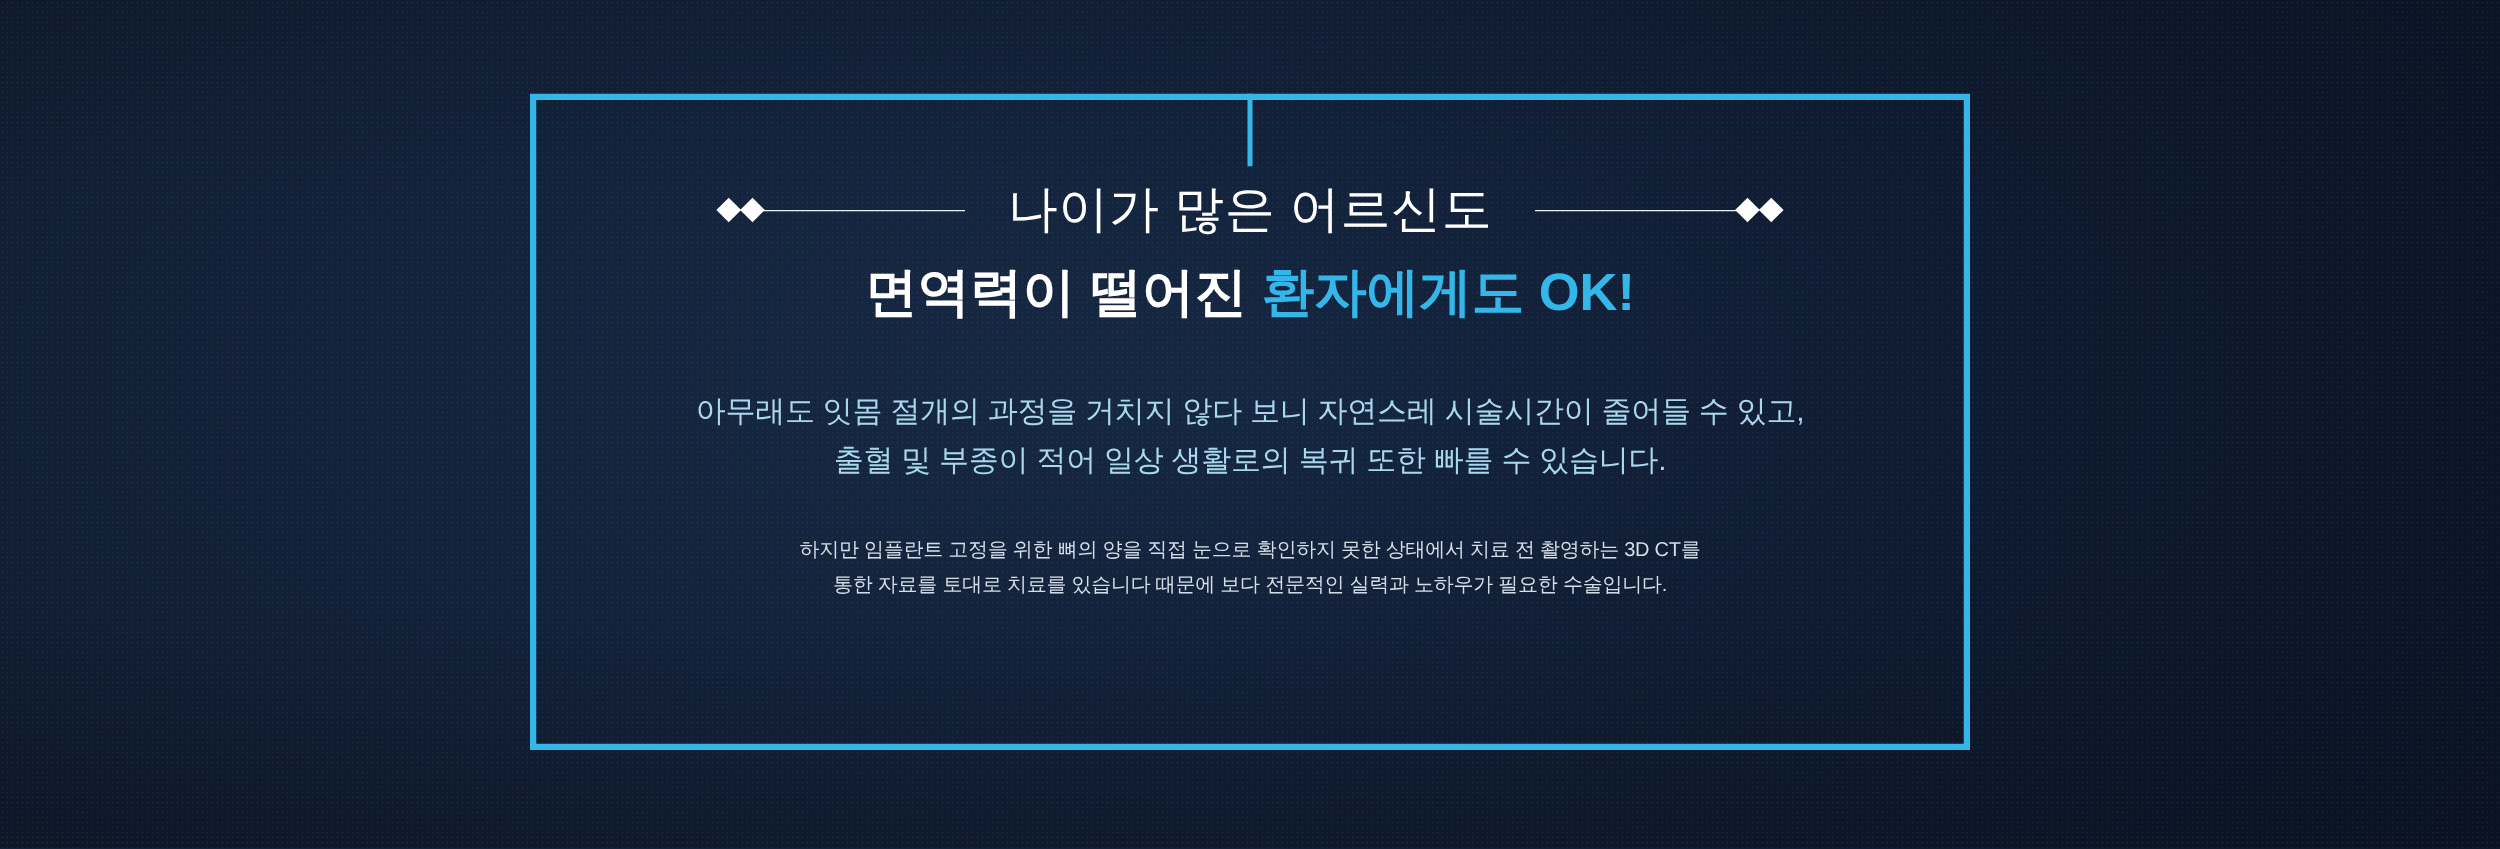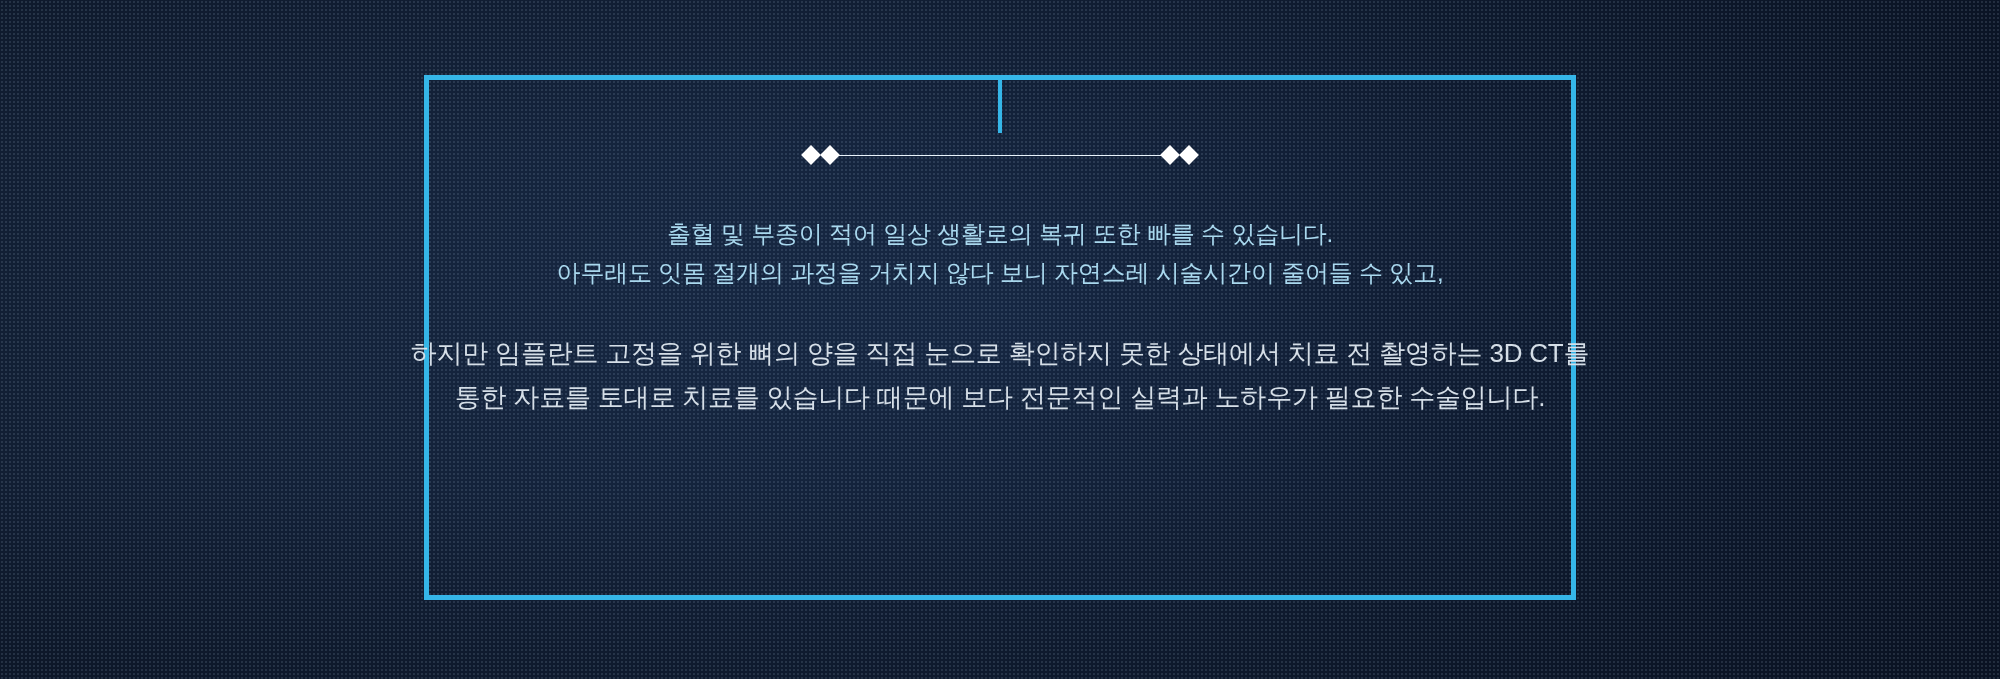--- a/index.html
+++ b/index.html
@@ -132,21 +132,21 @@
     margin-top:53px;
     font-size:24px;
     line-height:1.62;
     font-weight:400;
     color:#a9d8ee;
     letter-spacing:-0.2px;
   }
 
   .para-secondary {
     margin-top:38px;
-    font-size:26px;
+    font-size:16px;
     line-height:1.72;
     font-weight:400;
     color:#d5dee7;
     letter-spacing:-0.2px;
   }
 
   .para-line { display:block; white-space:nowrap; }
 </style>
 </head>
 <body>
@@ -168,35 +168,39 @@
     <div class="eyebrow-row">
 
       <span class="rule left">
         <span class="diamonds">
           <span class="diamond"></span>
           <span class="diamond"></span>
         </span>
         <span class="rule-line"></span>
       </span>
 
+      <h2 class="headline-1">나이가 많은 어르신도</h2>
 
       <span class="rule right">
         <span class="rule-line"></span>
         <span class="diamonds">
           <span class="diamond"></span>
           <span class="diamond"></span>
         </span>
       </span>
 
     </div>
 
+    <h1 class="headline-2">
+      <span>면역력이 떨어진 </span><span class="accent">환자에게도 OK!</span>
+    </h1>
 
     <p class="para-primary">
+      <span class="para-line">아무래도 잇몸 절개의 과정을 거치지 않다 보니 자연스레 시술시간이 줄어들 수 있고,</span>
       <span class="para-line">출혈 및 부종이 적어 일상 생활로의 복귀 또한 빠를 수 있습니다.</span>
-      <span class="para-line">아무래도 잇몸 절개의 과정을 거치지 않다 보니 자연스레 시술시간이 줄어들 수 있고,</span>
     </p>
 
     <p class="para-secondary">
       <span class="para-line">하지만 임플란트 고정을 위한 뼈의 양을 직접 눈으로 확인하지 못한 상태에서 치료 전 촬영하는 3D CT를</span>
       <span class="para-line">통한 자료를 토대로 치료를 있습니다 때문에 보다 전문적인 실력과 노하우가 필요한 수술입니다.</span>
     </p>
 
   </div>
 </div>
 

